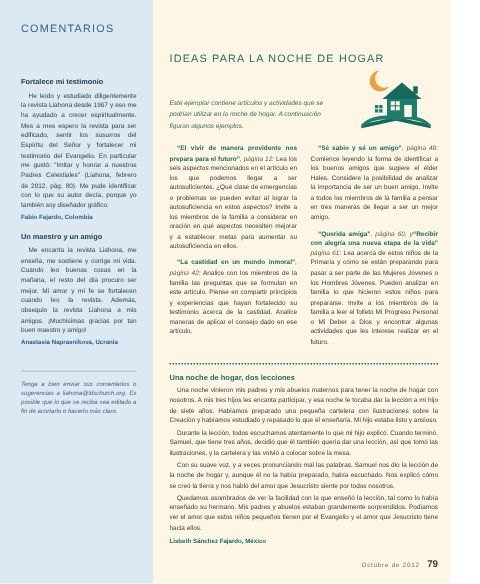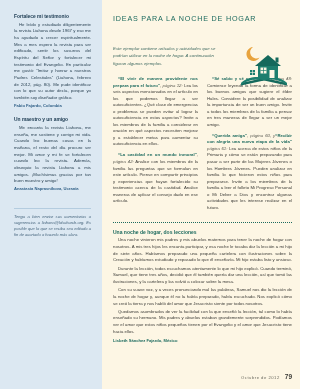--- a/index.html
+++ b/index.html
@@ -72,20 +72,21 @@
     padding: 14px 10px 0 11px;
     position: relative;
     background: #fdf6e4;
   }
   .main-header {
     font-size: 7.2px;
     letter-spacing: 0.8px;
     color: #1d6b5f;
     margin-bottom: 22px;
     white-space: nowrap;
+    margin-top: 20px;
   }
 
   
   .illo {
     position: absolute;
     right: 7px; top: 43px;
     width: 62px; height: 46px;
   }
 
   .intro {
@@ -158,20 +159,21 @@
     font-weight: bold;
     color: #3a3a36;
   }
 </style>
 </head>
 <body>
 
 <div class="page">
 
   <div class="sidebar">
+    <div class="sidebar-header">COMENTARIOS</div>
 
     <div class="letter">
       <div class="letter-title">Fortalece mi testimonio</div>
       <div class="letter-body">He leído y estudiado diligentemente la revista Liahona desde 1967 y eso me ha ayudado a crecer espiritualmente. Mes a mes espero la revista para ser edificado, sentir los susurros del Espíritu del Señor y fortalecer mi testimonio del Evangelio. En particular me gustó: “Imitar y honrar a nuestros Padres Celestiales” (Liahona, febrero de 2012, pág. 80). Me pude identificar con lo que su autor decía, porque yo también soy diseñador gráfico.</div>
       <div class="letter-sig">Fabio Fajardo, Colombia</div>
     </div>
 
     <div class="letter">
       <div class="letter-title">Un maestro y un amigo</div>
       <div class="letter-body">Me encanta la revista Liahona, me enseña, me sostiene y corrige mi vida. Cuando leo buenas cosas en la mañana, el resto del día procuro ser mejor. Mi amor y mi fe se fortalecen cuando leo la revista. Además, obsequio la revista Liahona a mis amigos. ¡Muchísimas gracias por tan buen maestro y amigo!</div>

